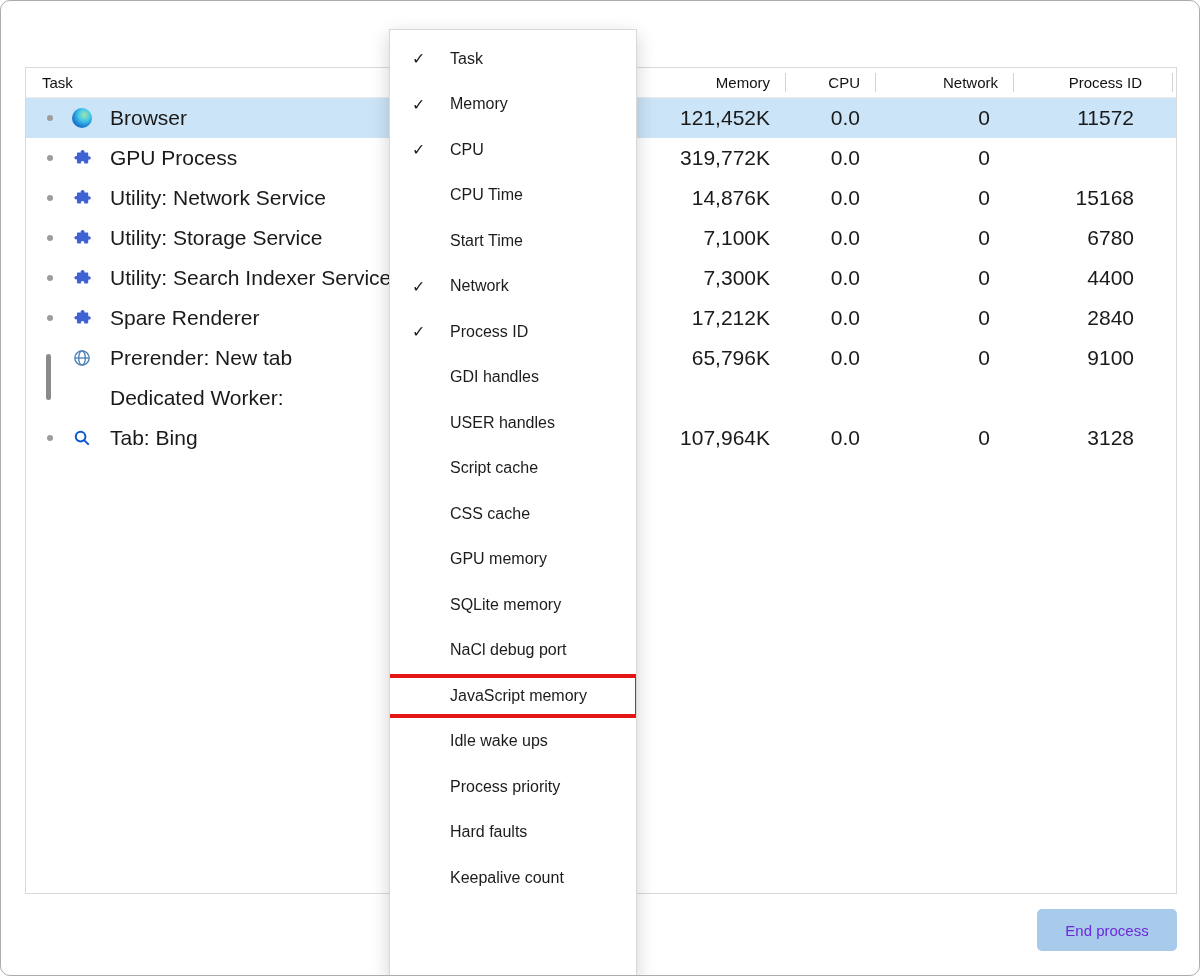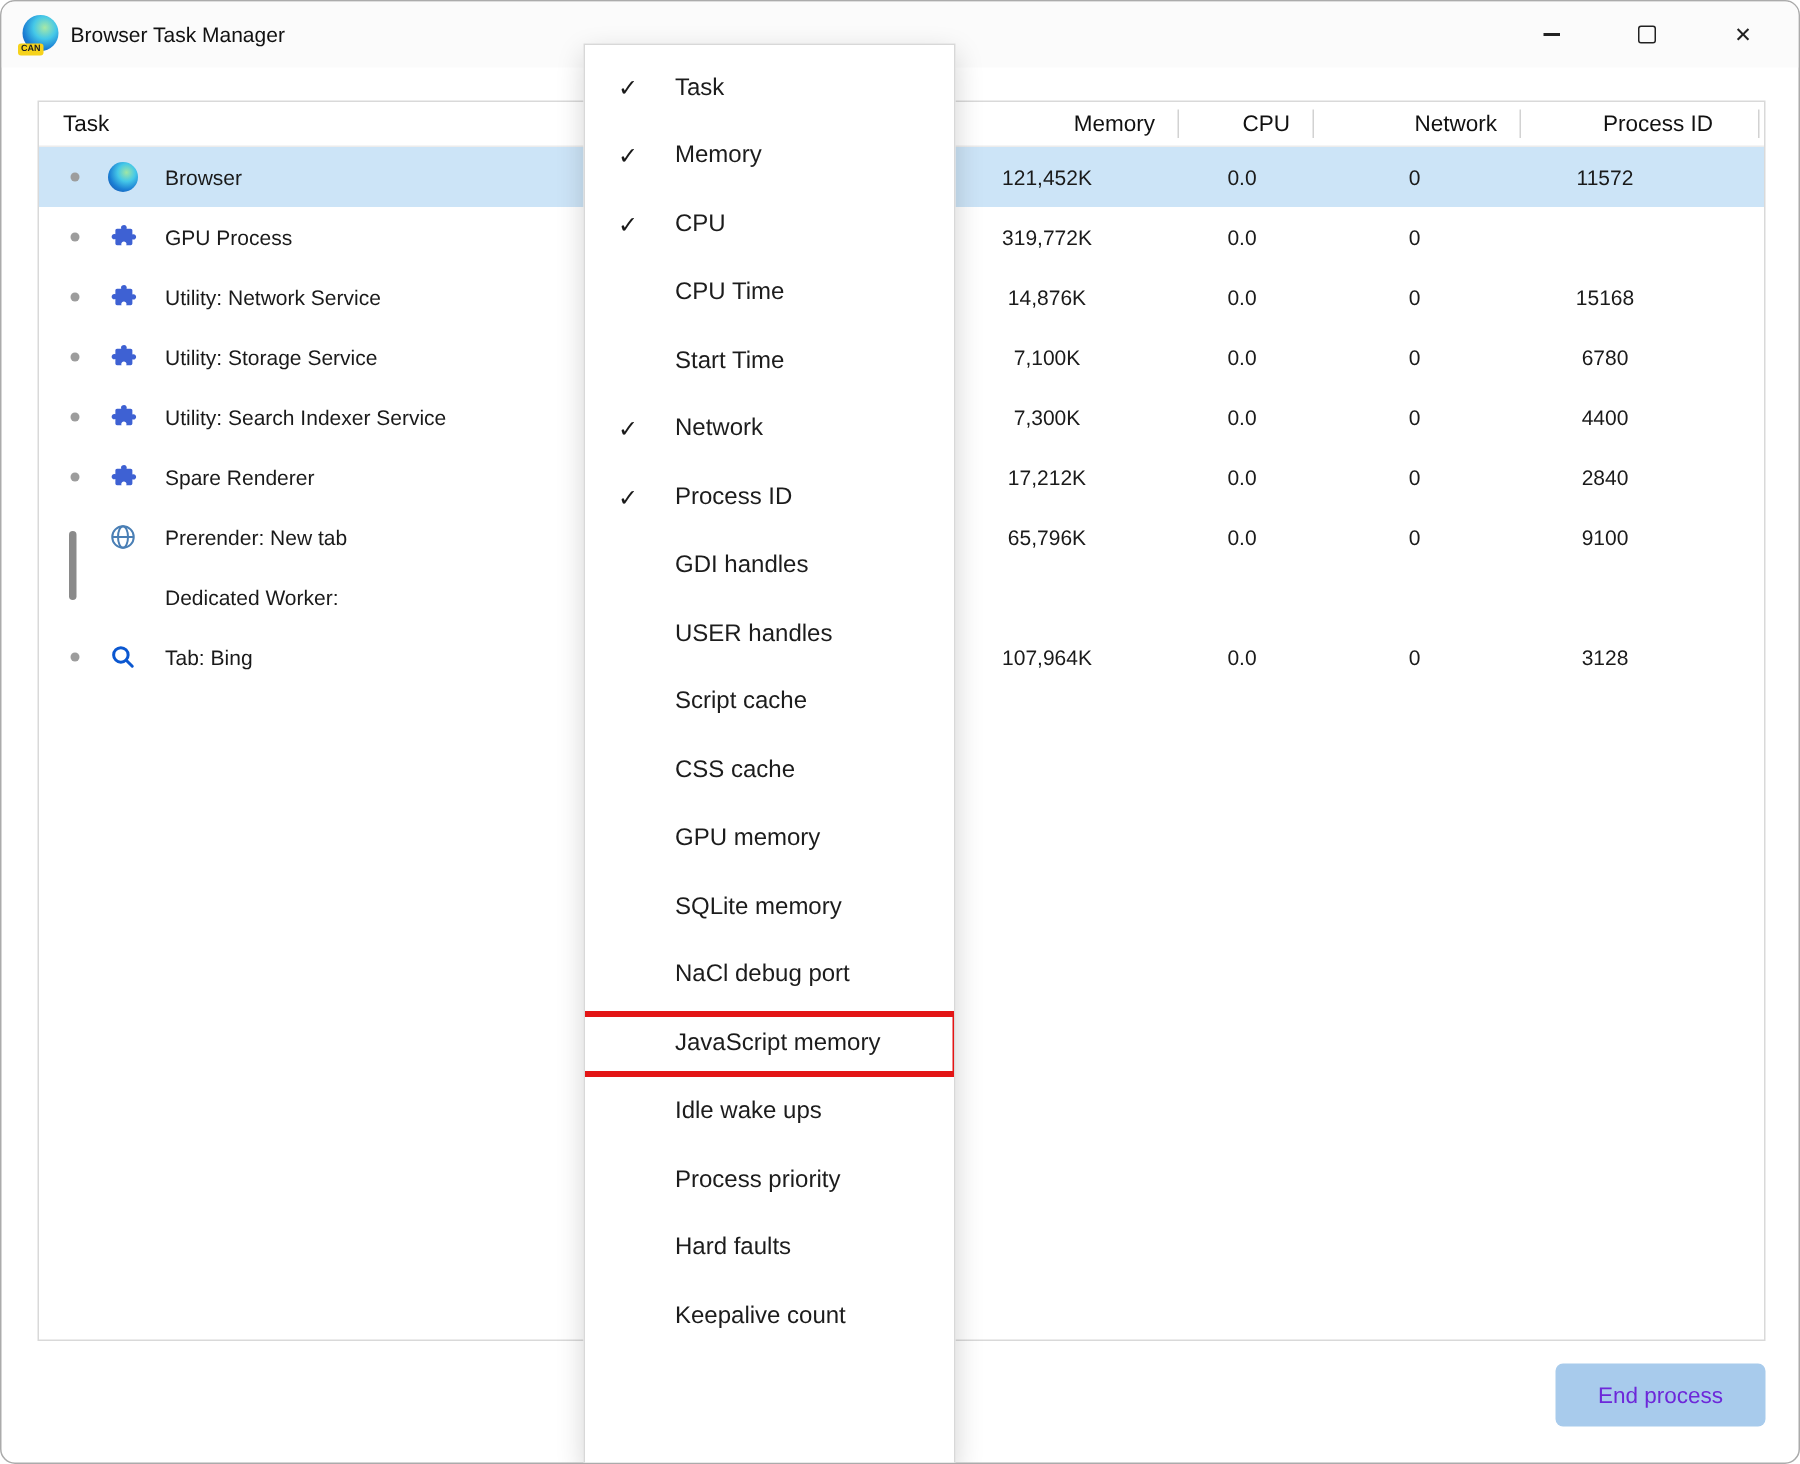--- a/index.html
+++ b/index.html
@@ -21,26 +21,26 @@
   .table{position:absolute;left:24px;top:66px;width:1152px;height:827px;border:1px solid #d9d9d9;background:#fff;box-sizing:border-box;}
   .thead{position:absolute;left:0;top:0;width:100%;height:29px;border-bottom:1px solid #ececec;font-size:15px;color:#111;}
   .th{position:absolute;top:0;line-height:29px;white-space:nowrap;}
   .th0{left:16px;}
   .th1{left:616px;width:128px;text-align:right;}
   .th2{left:766px;width:68px;text-align:right;}
   .th3{left:872px;width:100px;text-align:right;}
   .th4{left:986px;width:130px;text-align:right;}
   .col-divider{position:absolute;top:5px;width:1px;height:19px;background:#d2d2d2;}
   .tbody{position:absolute;left:0;top:30px;width:100%;}
-  .row{position:relative;width:100%;height:40px;font-size:14px;}
+  .row{position:relative;width:100%;height:40px;font-size:21px;}
   .dot{position:absolute;left:21px;top:17px;width:6px;height:6px;border-radius:50%;background:#9d9d9d;}
   .ricon{position:absolute;left:46px;top:10px;width:20px;height:20px;}
   .ricon svg,.ricon span{width:20px;height:20px;display:block;}
   .rtask{position:absolute;left:84px;top:0;line-height:40px;white-space:nowrap;}
-  .rcell{position:absolute;top:0;line-height:40px;text-align:center;}
+  .rcell{position:absolute;top:0;line-height:40px;text-align:right;}
   .c-mem{left:600px;width:144px;}
   .c-cpu{left:770px;width:64px;}
   .c-net{left:870px;width:94px;}
   .c-pid{left:980px;width:128px;}
   .group-bar{position:absolute;left:20px;top:286px;width:5px;height:46px;background:#8a8a8a;border-radius:3px;}
   
   .end-btn{position:absolute;left:1036px;top:908px;width:140px;height:42px;color:#6d28d9;border:none;border-radius:5px;
            font-size:15px;font-family:inherit;}
   
   .menu{position:absolute;left:388px;top:28px;width:248px;height:948px;background:#fff;border:1px solid #d8d8d8;
@@ -48,35 +48,20 @@
   .menu-item{position:relative;height:45.5px;display:flex;align-items:center;font-size:16px;cursor:default;}
   .check{width:34px;padding-left:22px;font-size:16px;color:#1a1a1a;flex:0 0 auto;}
   .mlabel{color:#1c1c1c;margin-left:4px;white-space:nowrap;}
   .red-box{position:absolute;left:-4px;right:-3px;top:1px;bottom:1px;border:4px solid #e31515;pointer-events:none;}
 </style>
 </head>
 <body>
 
 <div class="window">
 
-  <div class="titlebar">
-    <span class="app-icon">
-      <span class="app-badge">CAN</span>
-    </span>
-    <span class="title">Browser Task Manager</span>
-    <span class="ctrl ctrl-min">
-        <span class="glyph-min"></span>
-      </span>
-    <span class="ctrl ctrl-max">
-        <span class="glyph-max"></span>
-      </span>
-    <span class="ctrl ctrl-close">
-        <span class="glyph-close">✕</span>
-      </span>
-  </div>
 
   <div class="table">
     <div class="thead">
         <span class="th th0">Task</span>
         <span class="th th1">Memory</span>
         <span class="th th2">CPU</span>
         <span class="th th3">Network</span>
         <span class="th th4">Process ID</span>
         <span class="col-divider" style="left: 759px;"></span>
         <span class="col-divider" style="left: 849px;"></span>

